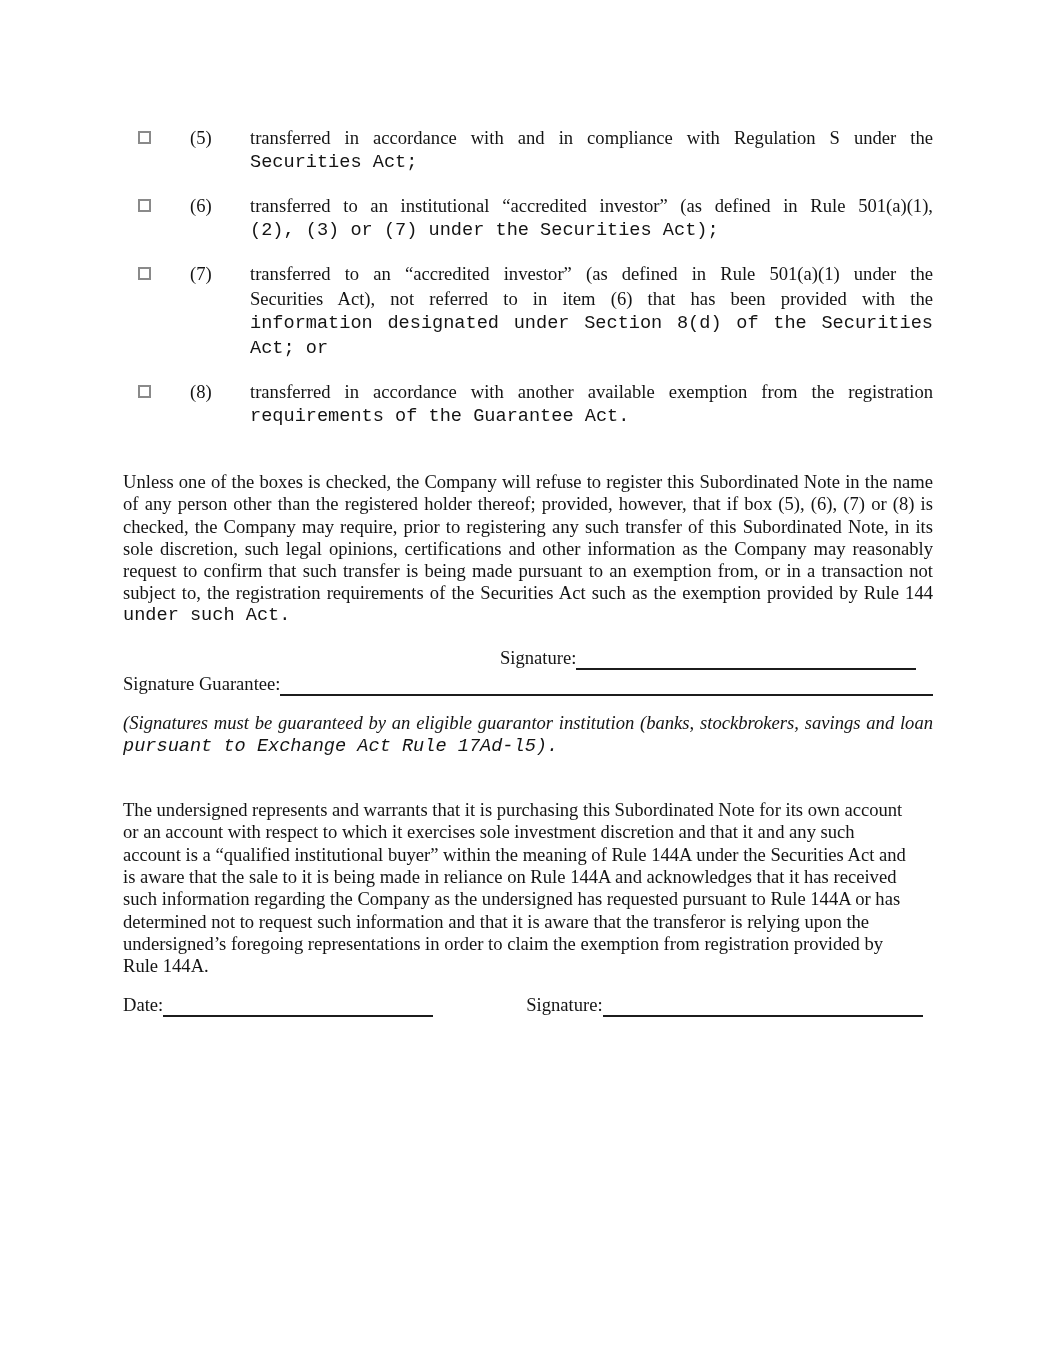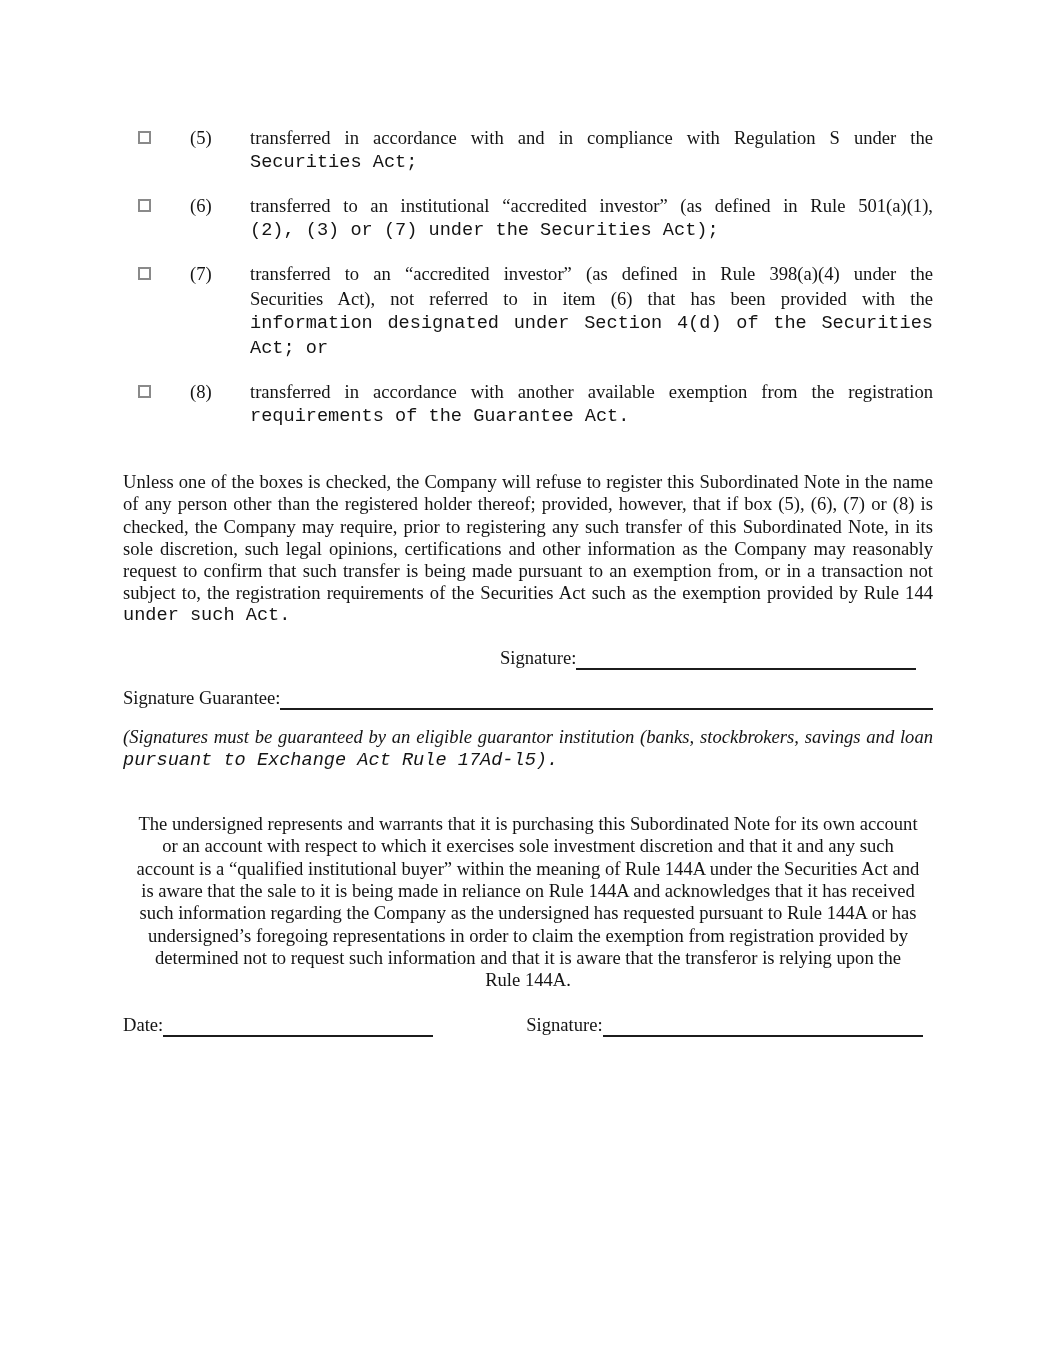--- a/index.html
+++ b/index.html
@@ -32,40 +32,40 @@
     width: 9px;
     height: 9px;
     border: 2px solid #8a8a8a;
     background: #ffffff;
     margin: 6px 0 0 15px;
   }
 
   
   .jpara > div { text-align: justify; text-align-last: justify; }
   .jpara > div:last-child { text-align-last: auto; font-family: Liberation Mono, monospace; }
-  .lpara > div { text-align: center; }
+  .lpara > div { text-align: left; }
 
   .para1 { margin-top: 42px; line-height: 22.3px; }
   .para2 { margin-top: 41px; line-height: 22.3px; }
 
   .sigrow1 {
     margin-top: 18px;
     padding-left: 377px;
     line-height: 25px;
     display: flex;
     align-items: flex-end;
   }
   .sigrow2 {
-    margin-top: 15px;
+    margin-top: 1px;
     line-height: 25px;
     display: flex;
     align-items: flex-end;
   }
   .daterow {
-    margin-top: 21px;
+    margin-top: 15px;
     line-height: 25px;
     display: flex;
     align-items: flex-end;
   }
   .fill {
     border-bottom: 2px solid #1c1c1c;
     height: 21px;
     box-sizing: border-box;
   }
   .w340 { width: 340px; }
@@ -105,23 +105,23 @@
           <div>(2), (3) or (7) under the Securities Act);</div>
         </div>
     </div>
 
     <div class="opt">
       <div>
         <span class="checkbox"></span>
       </div>
       <div>(7)</div>
       <div class="jpara">
-          <div>transferred to an “accredited investor” (as defined in Rule 398(a)(4) under the</div>
+          <div>transferred to an “accredited investor” (as defined in Rule 501(a)(1) under the</div>
           <div>Securities Act), not referred to in item (6) that has been provided with the</div>
-          <div>information designated under Section 4(d) of the Securities Act; or</div>
+          <div>information designated under Section 8(d) of the Securities Act; or</div>
         </div>
     </div>
 
     <div class="opt">
       <div>
         <span class="checkbox"></span>
       </div>
       <div>(8)</div>
       <div class="jpara">
           <div>transferred in accordance with another available exemption from the registration</div>
@@ -156,22 +156,22 @@
       <div>pursuant to Exchange Act Rule 17Ad-l5).</div>
     </div>
 
 
   <div class="para2 lpara">
       <div>The undersigned represents and warrants that it is purchasing this Subordinated Note for its own account</div>
       <div>or an account with respect to which it exercises sole investment discretion and that it and any such</div>
       <div>account is a “qualified institutional buyer” within the meaning of Rule 144A under the Securities Act and</div>
       <div>is aware that the sale to it is being made in reliance on Rule 144A and acknowledges that it has received</div>
       <div>such information regarding the Company as the undersigned has requested pursuant to Rule 144A or has</div>
+      <div>determined not to request such information and that it is aware that the transferor is relying upon the</div>
       <div>undersigned’s foregoing representations in order to claim the exemption from registration provided by</div>
-      <div>determined not to request such information and that it is aware that the transferor is relying upon the</div>
       <div>Rule 144A.</div>
     </div>
 
   <div class="daterow">
     <span>Date:</span>
     <span class="fill w270"></span>
     <span class="sig2">Signature:</span>
     <span class="fill w320"></span>
   </div>
 

